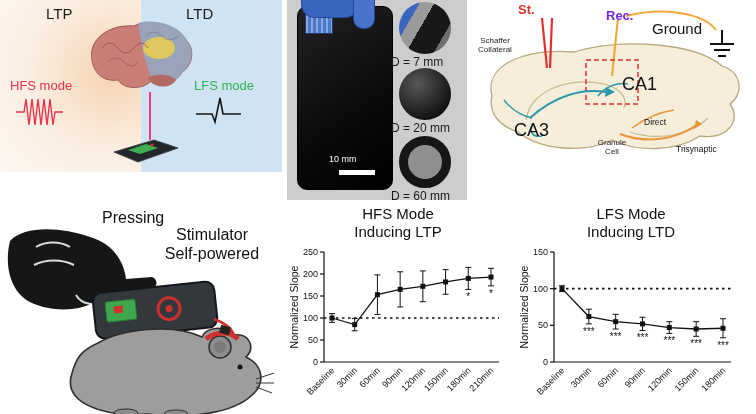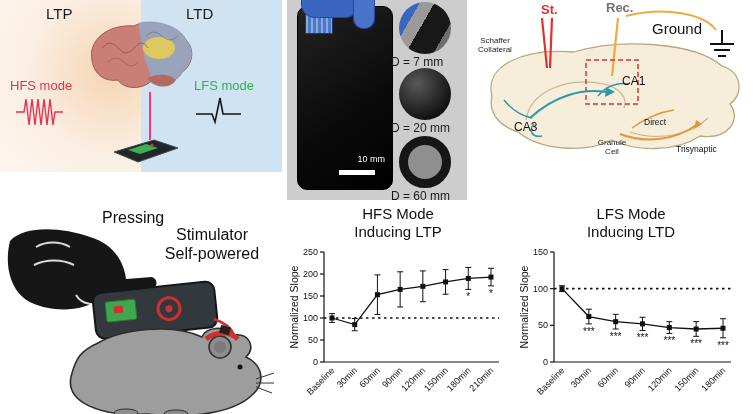--- a/index.html
+++ b/index.html
@@ -22,32 +22,32 @@
   #panel-b{left:287px;top:0;width:180px;height:200px;background:#cdcdcd;}
   .pb-device{position:absolute;left:10px;top:6px;width:94px;height:182px;border-radius:10px;
       background:linear-gradient(145deg,#222 0%,#0a0a0a 60%,#000 100%);border:1px solid #000;}
   .pb-pcb{position:absolute;left:18px;top:14px;width:26px;height:18px;background:#4a79c9;border:1px solid #20386e;
       background-image:repeating-linear-gradient(90deg,rgba(255,255,255,.35) 0 2px,transparent 2px 5px);}
   .pb-glove1{position:absolute;left:14px;top:0;width:56px;height:17px;background:#3a66c0;
       border-radius:0 0 14px 14px;border:1px solid #27479a;border-top:none;}
   .pb-glove2{position:absolute;left:66px;top:0;width:20px;height:28px;background:#4a74cc;
       border-radius:0 0 10px 10px;border:1px solid #27479a;border-top:none;}
   .pb-scalebar{position:absolute;left:52px;top:170px;width:36px;height:5px;background:#fff;}
-  .pb-scalelbl{position:absolute;left:42px;top:154px;width:56px;text-align:right;font-size:9px;color:#fff;}
+  .pb-scalelbl{position:absolute;left:42px;top:154px;width:56px;text-align:left;font-size:9px;color:#fff;}
   .pb-circ{position:absolute;width:52px;height:52px;border-radius:50%;}
   .pb-circ1{left:112px;top:2px;background:linear-gradient(120deg,#3a66c0 26%,#9a9a9a 26% 44%,#181818 44% 78%,#6e6e6e 78%);}
   .pb-circ2{left:112px;top:68px;background:radial-gradient(circle at 35% 30%,#585858 0%,#101010 75%);}
   .pb-circ3{left:112px;top:136px;background:#8f8f8f;border:9px solid #161616;box-sizing:border-box;}
   .pb-inset-lbl{position:absolute;left:104px;width:70px;text-align:left;font-size:12px;color:#1a1a1a;}
 
   
   #panel-c{left:470px;top:0;width:286px;height:205px;}
   .pc-st{font-size:13px;font-weight:700;}
   .pc-sm{font-size:8px;line-height:1.15;text-align:center;color:#222;}
-  .pc-md{font-size:12px;color:#111;}
+  .pc-md{font-size:18px;color:#111;}
 
   
   #panel-d{left:6px;top:207px;width:274px;height:207px;}
   .pd-lbl{font-size:16px;color:#111;}
 
   
   .chart{position:absolute;}
   #chart-e{left:287px;top:205px;width:222px;height:209px;}
   #chart-f{left:517px;top:205px;width:228px;height:209px;}
   .chart-title{text-align:center;font-size:15px;line-height:1.2;color:#111;margin-bottom:1px;}
@@ -133,22 +133,22 @@
         <path d="M64,124 C58,130 62,138 72,136" stroke-width="1.5"></path>
       </g>
       <polygon points="136,87 145,92 135,97" fill="#2e98a8"></polygon>
 
       <g stroke="#e8953a" fill="none">
         <path d="M150,134 C176,144 206,140 228,124" stroke-width="2"></path>
         <path d="M162,128 C176,118 190,112 204,110" stroke-width="1.5"></path>
       </g>
       <polygon points="226,120 232,124 224,129" fill="#e8953a"></polygon>
     </svg>
-    <div class="lbl pc-st" style="left:71px;top:2px;color:#e03030">St.</div>
-    <div class="lbl pc-st" style="left:136px;top:0;color:#737373">Rec.</div>
+    <div class="lbl pc-st" style="left:48px;top:2px;color:#e03030">St.</div>
+    <div class="lbl pc-st" style="left:136px;top:8px;color:#6d28d9">Rec.</div>
     <div class="lbl" style="left:182px;top:20px;font-size:15px">Ground</div>
     <div class="abs pc-sm" style="left:0;top:36px;width:50px">
       <div>Schaffer</div>
       <div>Collateral</div>
     </div>
     <div class="lbl pc-md" style="left:152px;top:74px">CA1</div>
     <div class="lbl pc-md" style="left:44px;top:120px">CA3</div>
     <div class="lbl" style="left:174px;top:117px;font-size:8.5px">Direct</div>
     <div class="abs pc-sm" style="left:120px;top:138px;width:44px">
       <div>Granule</div>

